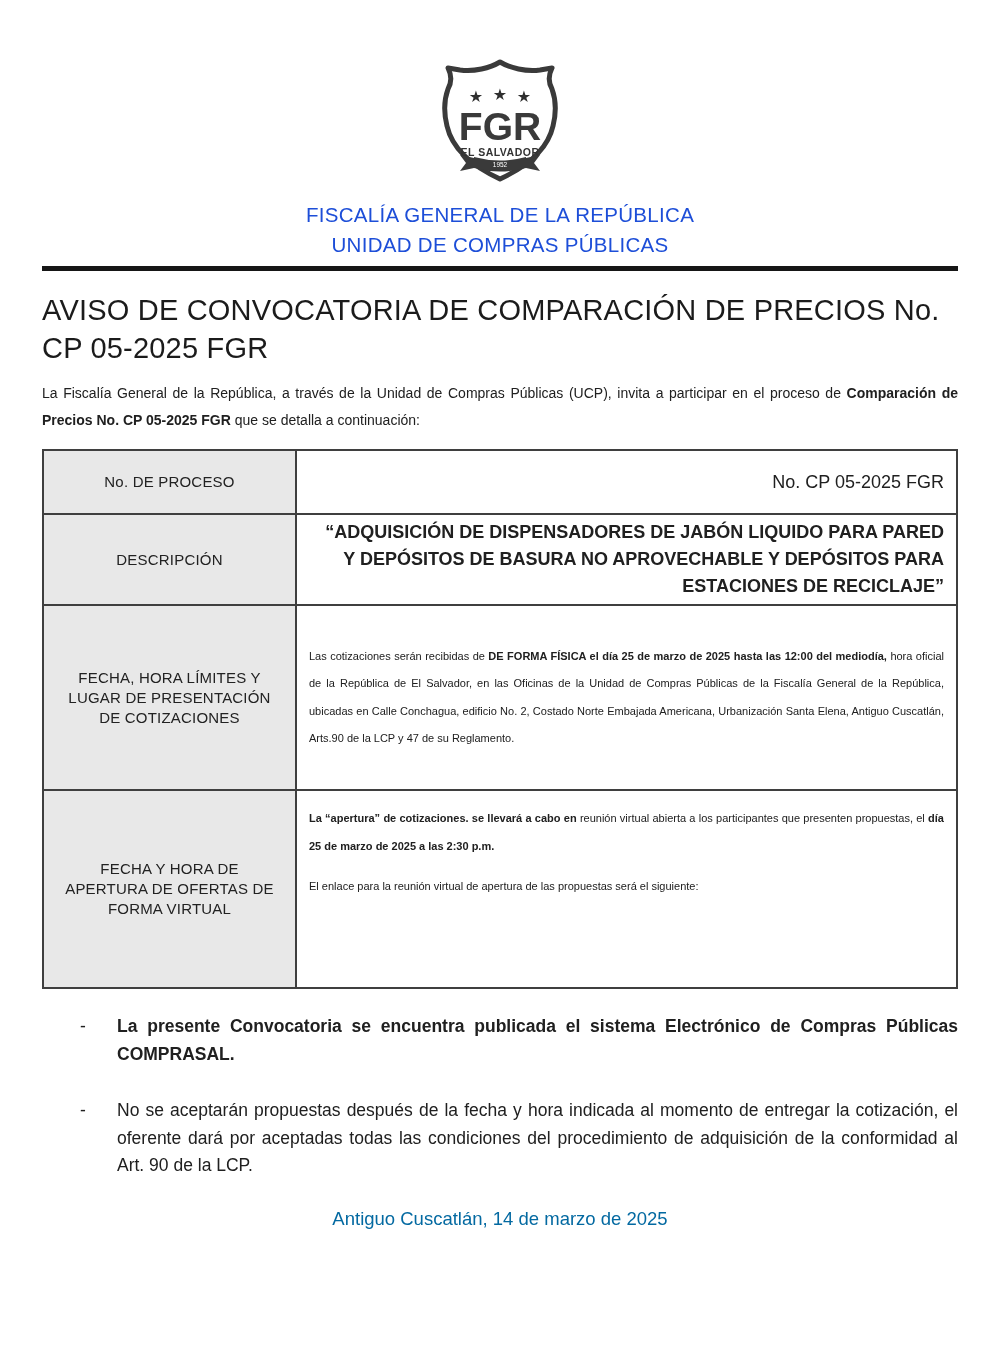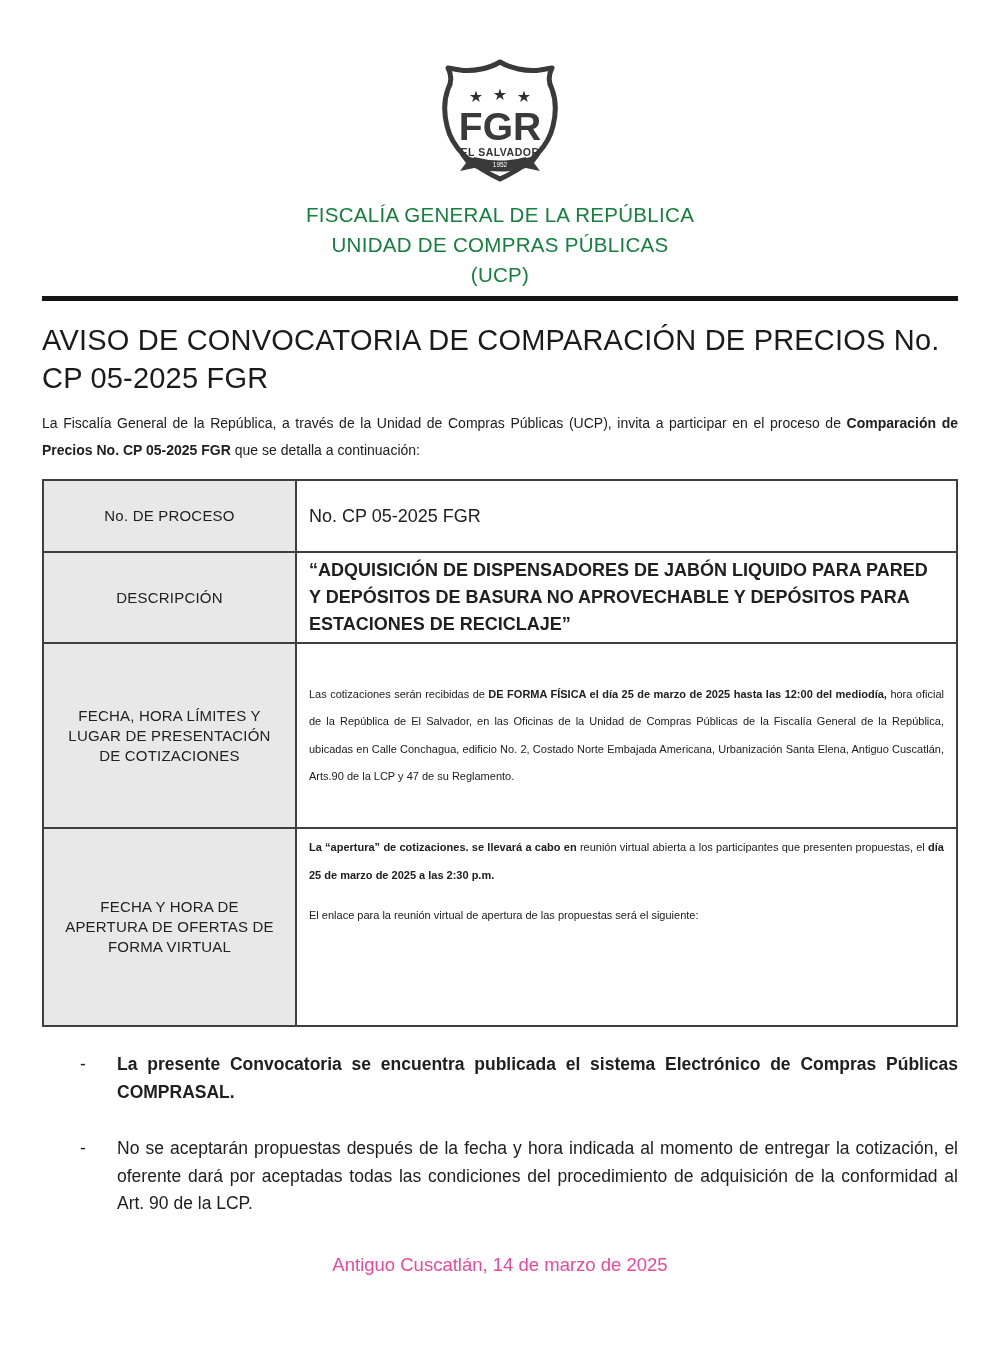--- a/index.html
+++ b/index.html
@@ -2,46 +2,46 @@
 <html lang="es"><head>
 <meta charset="utf-8">
 <style>
   html,body{margin:0;padding:0;background:#ffffff;}
   body{font-family:"Liberation Sans", sans-serif; color:#202020;}
   .page{width:1000px;height:1361px;box-sizing:border-box;padding:56px 42px 0;background:#fff;overflow:hidden;}
 
   .logo-wrap{text-align:center;}
   svg.logo{width:140px;height:130px;display:inline-block;}
 
-  .org-header{text-align:center;margin-top:10px;font-size:20.5px;line-height:30px;letter-spacing:0.3px;color:#15803d;}
+  .org-header{text-align:center;margin-top:10px;font-size:20.5px;line-height:30px;letter-spacing:0.3px;color:#1d4ed8;}
   .rule{height:5px;background:#161616;margin-top:6px;}
 
   .doc-title{margin:20px auto 0;text-align:left;font-size:29px;line-height:38px;font-weight:500;letter-spacing:0.2px;color:#1b1b1b;}
 
   .intro{margin-top:13px;font-size:14px;line-height:27px;text-align:justify;color:#202020;}
 
   table.info{margin-top:15px;width:100%;border-collapse:collapse;table-layout:fixed;}
   table.info td{border:2px solid #3f3f3f;box-sizing:border-box;}
   col.c-label{width:253px;}
   .cell-label{background:#e8e8e8;text-align:center;vertical-align:middle;font-size:15px;line-height:20px;padding:6px 14px;color:#222222;letter-spacing:0.2px;}
   .cell-value{font-size:11px;line-height:27.5px;padding:4px 12px;color:#202020;}
-  .cell-value.align-center{text-align:left;vertical-align:middle;font-size:18px;line-height:27px;}
+  .cell-value.align-center{text-align:right;vertical-align:middle;font-size:18px;line-height:27px;}
   .cell-value.align-justify{text-align:justify;vertical-align:middle;}
-  .cell-value.v-top{vertical-align:top;padding-top:5px;border-radius:26px;}
+  .cell-value.v-top{vertical-align:top;padding-top:14px;border-radius:26px;}
   .para + .para{margin-top:13px;}
   .b{font-weight:700;}
-  tr.r0{height:72px;} tr.r1{height:78px;} tr.r2{height:185px;} tr.r3{height:198px;}
+  tr.r0{height:64px;} tr.r1{height:78px;} tr.r2{height:185px;} tr.r3{height:198px;}
 
   .bullets{margin-top:24px;}
   .bullet{display:flex;font-size:17.5px;line-height:27.5px;text-align:justify;color:#202020;}
   .bullet + .bullet{margin-top:29px;}
   .bullet .dash{flex:0 0 37px;margin-left:38px;}
   .bullet .btext{flex:1;}
 
-  .footer-date{margin-top:36px;text-align:center;font-size:18.5px;color:#ec4899;}
+  .footer-date{margin-top:28px;text-align:center;font-size:18.5px;color:#0369a1;}
 </style>
 </head>
 <body>
 
 <div class="page">
 
   <div class="logo-wrap">
     <svg class="logo" viewBox="0 0 140 130" xmlns="http://www.w3.org/2000/svg">
       <path d="M70 6 C 60 12, 44 16, 30 14 L 18 12 C 22 20, 22 26, 18 33 C 14 44, 14 58, 17 70 C 22 92, 42 110, 70 123 C 98 110, 118 92, 123 70 C 126 58, 126 44, 122 33 C 118 26, 118 20, 122 12 L 110 14 C 96 16, 80 12, 70 6 Z" fill="#ffffff" stroke="#3a3a3a" stroke-width="5" stroke-linejoin="round"></path>
       <text x="46" y="46" text-anchor="middle" font-size="16" fill="#2f2f2f" font-family="DejaVu Sans, sans-serif">★</text>
@@ -52,21 +52,20 @@
       <path d="M44 102 L30 99 L36 107 L30 115 L44 112 Z" fill="#3a3a3a"></path>
       <path d="M96 102 L110 99 L104 107 L110 115 L96 112 Z" fill="#3a3a3a"></path>
       <path d="M44 101 Q70 108 96 101 L96 112 Q70 119 44 112 Z" fill="#3a3a3a"></path>
       <text x="70" y="110.5" text-anchor="middle" font-size="6.5" fill="#ffffff" font-family="Liberation Sans, sans-serif">1952</text>
     </svg>
   </div>
 
   <div class="org-header">
     <div>FISCALÍA GENERAL DE LA REPÚBLICA</div>
     <div>UNIDAD DE COMPRAS PÚBLICAS</div>
-    <div>(UCP)</div>
   </div>
 
   <div class="rule"></div>
 
   <h1 class="doc-title">AVISO DE CONVOCATORIA DE COMPARACIÓN DE PRECIOS No. CP 05-2025 FGR</h1>
 
   <p class="intro"><span>La Fiscalía General de la República, a través de la Unidad de Compras Públicas (UCP), invita a participar en el proceso de </span><span class="b">Comparación de Precios No. CP 05-2025 FGR</span><span> que se detalla a continuación:</span></p>
 
   <table class="info">
     <colgroup>

